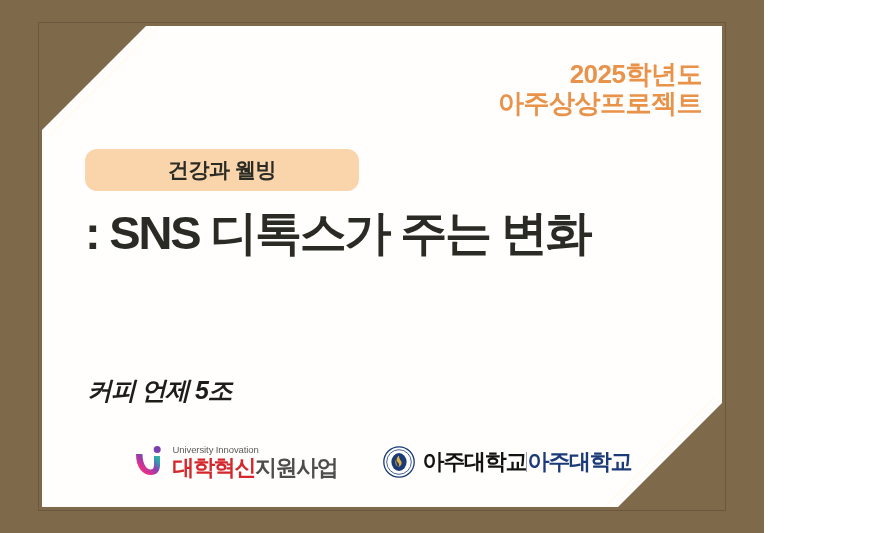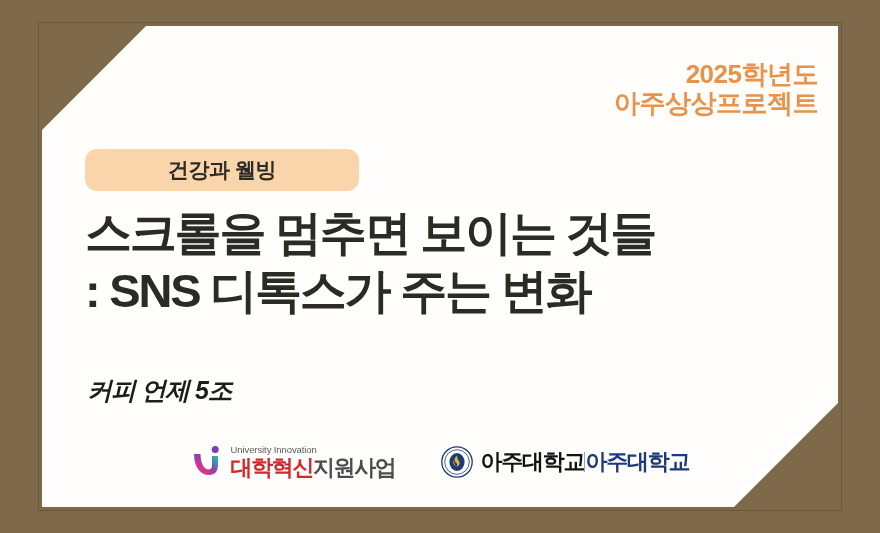--- a/index.html
+++ b/index.html
@@ -8,21 +8,21 @@
     padding: 0;
     background: #ffffff;
   }
   body {
     font-family: "Liberation Sans", "DejaVu Sans", sans-serif;
   }
 
   
   .slide {
     position: relative;
-    width: 880px;
+    width: 764px;
     height: 533px;
     overflow: hidden;
     background: #7e6a4b;
     box-sizing: border-box;
   }
 
   
   .card {
     position: absolute;
     left: 42px;
@@ -239,21 +239,20 @@
       <div class="program-tag">
         <span class="line">2025학년도</span>
         <span class="line">아주상상프로젝트</span>
       </div>
 
       <div class="category-badge">
         <span>건강과 웰빙</span>
       </div>
 
       <div class="title-block">
-        <span class="title-line">스크롤을 멈추면 보이는 것들</span>
         <span class="title-line">: SNS 디톡스가 주는 변화</span>
       </div>
 
       <div class="team-name">커피 언제 5조</div>
 
       <div class="footer-logos">
 
         <div class="logo">
           <span class="ui-mark">
             <svg viewBox="0 0 33 34" width="33" height="34" aria-hidden="true">

